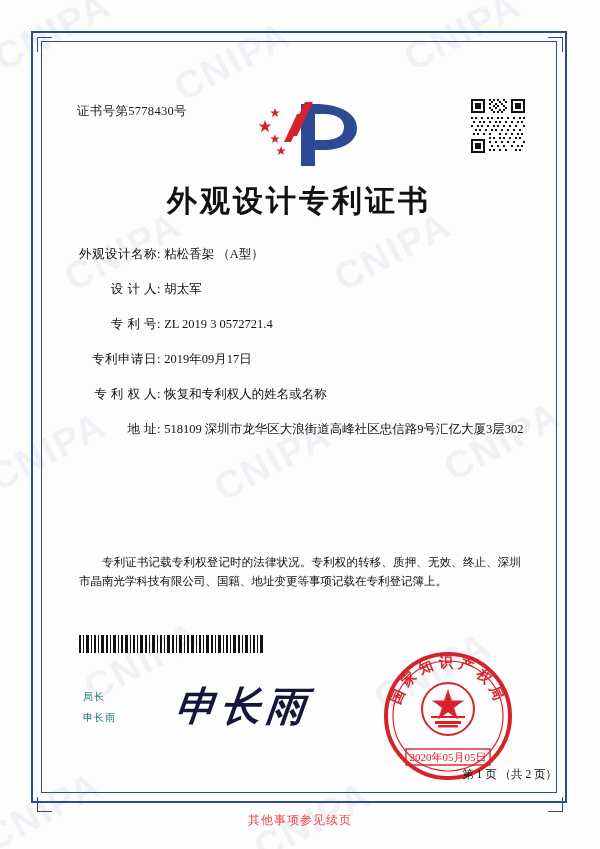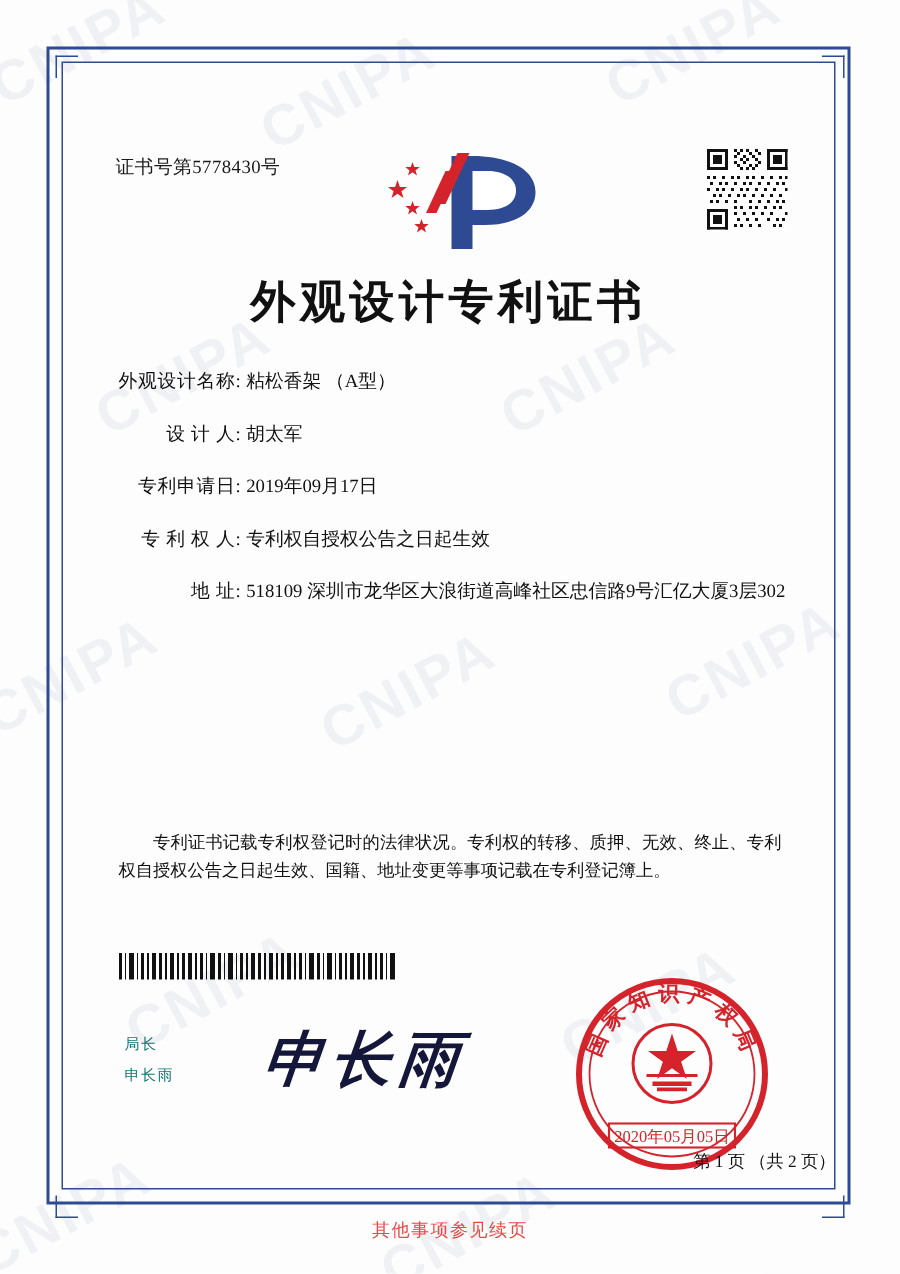--- a/index.html
+++ b/index.html
@@ -368,34 +368,38 @@
     <div class="fields">
       <div class="field-row">
         <span class="f-label">外观设计名称:</span>
         <span class="f-value">粘松香架 （A型）</span>
       </div>
       <div class="field-row">
         <span class="f-label">设 计 人:</span>
         <span class="f-value">胡太军</span>
       </div>
       <div class="field-row">
+        <span class="f-label">专 利 号:</span>
+        <span class="f-value">ZL 2019 3 0572721.4</span>
+      </div>
+      <div class="field-row">
         <span class="f-label">专利申请日:</span>
         <span class="f-value">2019年09月17日</span>
       </div>
       <div class="field-row">
         <span class="f-label">专 利 权 人:</span>
-        <span class="f-value">专利权自授权公告之日起生效</span>
+        <span class="f-value">恢复和专利权人的姓名或名称</span>
       </div>
       <div class="field-row">
         <span class="f-label">地 址:</span>
         <span class="f-value">518109 深圳市龙华区大浪街道高峰社区忠信路9号汇亿大厦3层302</span>
       </div>
     </div>
 
-    <div class="para para2">专利证书记载专利权登记时的法律状况。专利权的转移、质押、无效、终止、专利权自授权公告之日起生效、国籍、地址变更等事项记载在专利登记簿上。</div>
+    <div class="para para2">专利证书记载专利权登记时的法律状况。专利权的转移、质押、无效、终止、深圳市晶南光学科技有限公司、国籍、地址变更等事项记载在专利登记簿上。</div>
 
     <div class="barcode">
       <svg width="185" height="18" viewBox="0 0 185 18" shape-rendering="crispEdges">
         <g fill="#111">
           <rect x="0" y="0" width="2" height="18"></rect>
             <rect x="4" y="0" width="1" height="18"></rect>
           <rect x="7" y="0" width="3" height="18"></rect>
             <rect x="12" y="0" width="1" height="18"></rect>
           <rect x="15" y="0" width="2" height="18"></rect>
             <rect x="19" y="0" width="1" height="18"></rect>

